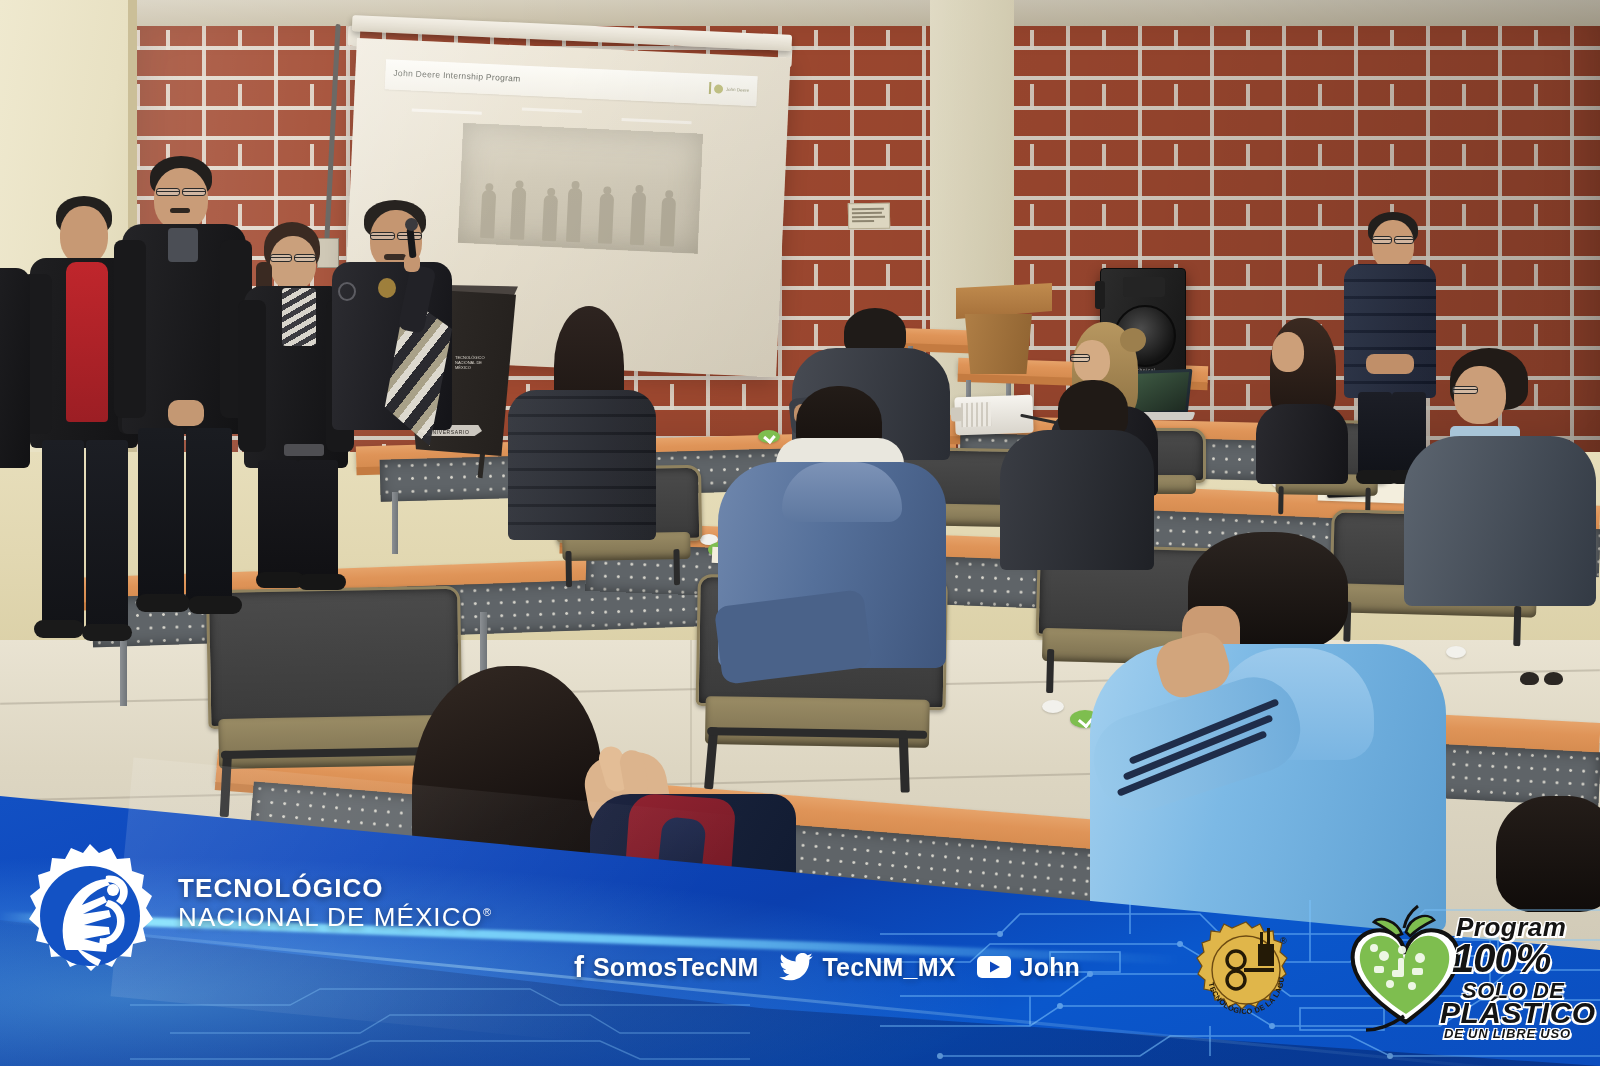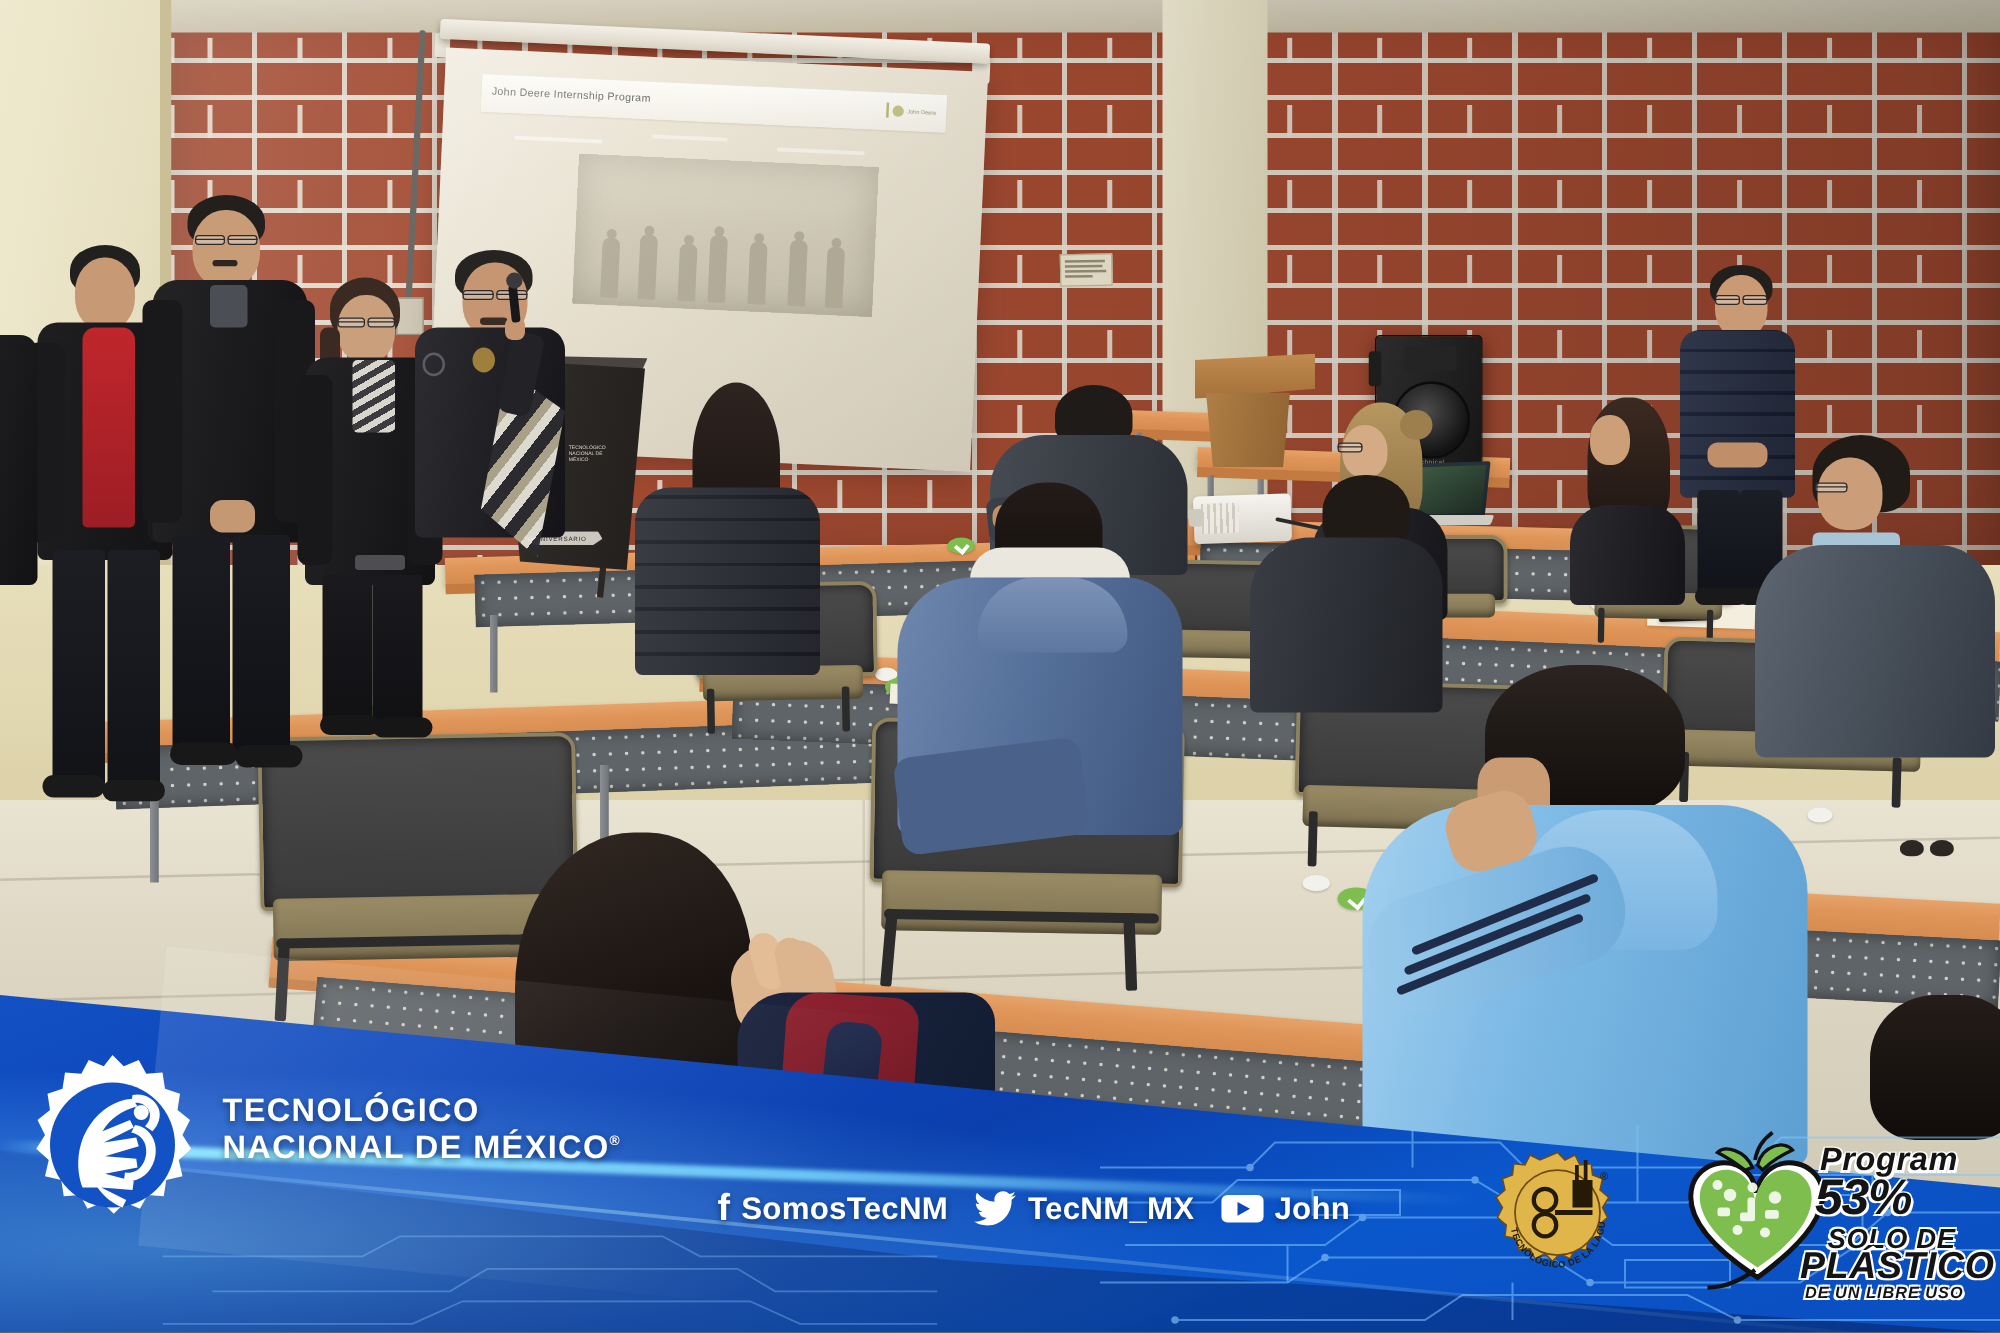--- a/index.html
+++ b/index.html
@@ -208,21 +208,21 @@
     transform:rotate(5.6deg);transform-origin:0 0;opacity:.6;}
   #banner-sheen{left:120px;top:800px;width:900px;height:240px;
     background:linear-gradient(120deg,rgba(255,255,255,.13),rgba(255,255,255,0) 60%);
     transform:rotate(5.5deg);}
   #circuit{left:880px;top:900px;width:720px;height:166px;opacity:.55;}
   #circuit2{left:130px;top:985px;width:620px;height:81px;opacity:.35;}
 
   #tecnm-logo{left:14px;top:840px;width:152px;height:152px;}
   #tecnm-text{left:178px;top:874px;color:#fff;line-height:1.12;text-shadow:0 2px 6px rgba(0,0,0,.45);}
   #tecnm-text .l1{font-size:26px;font-weight:bold;letter-spacing:1.1px;}
-  #tecnm-text .l2{font-size:26px;font-weight:bold;letter-spacing:1.1px;}
+  #tecnm-text .l2{font-size:26px;font-weight:normal;letter-spacing:1.1px;}
   #tecnm-text sup{font-size:11px;vertical-align:super;}
 
   #socials{left:574px;top:952px;display:flex;align-items:center;gap:9px;
     color:#fff;font-size:25px;font-weight:bold;text-shadow:0 2px 5px rgba(0,0,0,.45);}
   #socials .lbl{letter-spacing:.2px;}
   .ic{display:inline-block;}
   .ic-fb{font-size:30px;font-weight:bold;line-height:1;}
   .ic-tw svg,.ic-yt svg{display:block;}
 
   #laguna-logo{left:1196px;top:918px;width:106px;height:100px;}
@@ -768,19 +768,19 @@
           <circle cx="34" cy="44" r="4"></circle>
       </g>
       <g fill="#7ebe4f" stroke="#111" stroke-width="2.6">
         <path d="M62 30 C56 16 40 12 34 18 C42 22 48 26 56 32 Z"></path>
         <path d="M66 28 C70 12 88 8 94 16 C86 20 78 24 70 32 Z"></path>
       </g>
       <path d="M64 24 C66 14 70 8 78 2" fill="none" stroke="#111" stroke-width="3"></path>
       <path d="M64 112 C50 122 38 126 26 126" fill="none" stroke="#111" stroke-width="3.4"></path>
     </svg>
     <div class="pl-txt" style="left:116px;top:12px;font-size:26px;font-style:italic;letter-spacing:.5px;">Program</div>
-    <div class="pl-txt" style="left:112px;top:36px;font-size:40px;font-style:italic;letter-spacing:-1px;">53%</div>
+    <div class="pl-txt" style="left:112px;top:36px;font-size:40px;font-style:italic;letter-spacing:-1px;">100%</div>
     <div class="pl-txt" style="left:122px;top:78px;font-size:22px;font-style:italic;letter-spacing:.5px;">SOLO DE</div>
     <div class="pl-txt" style="left:100px;top:96px;font-size:30px;font-style:italic;letter-spacing:.5px;">PLÁSTICO</div>
     <div class="pl-txt" style="left:104px;top:126px;font-size:13px;font-style:italic;letter-spacing:.8px;">DE UN LIBRE USO</div>
   </div>
 
 </div>
 
 </body></html>

